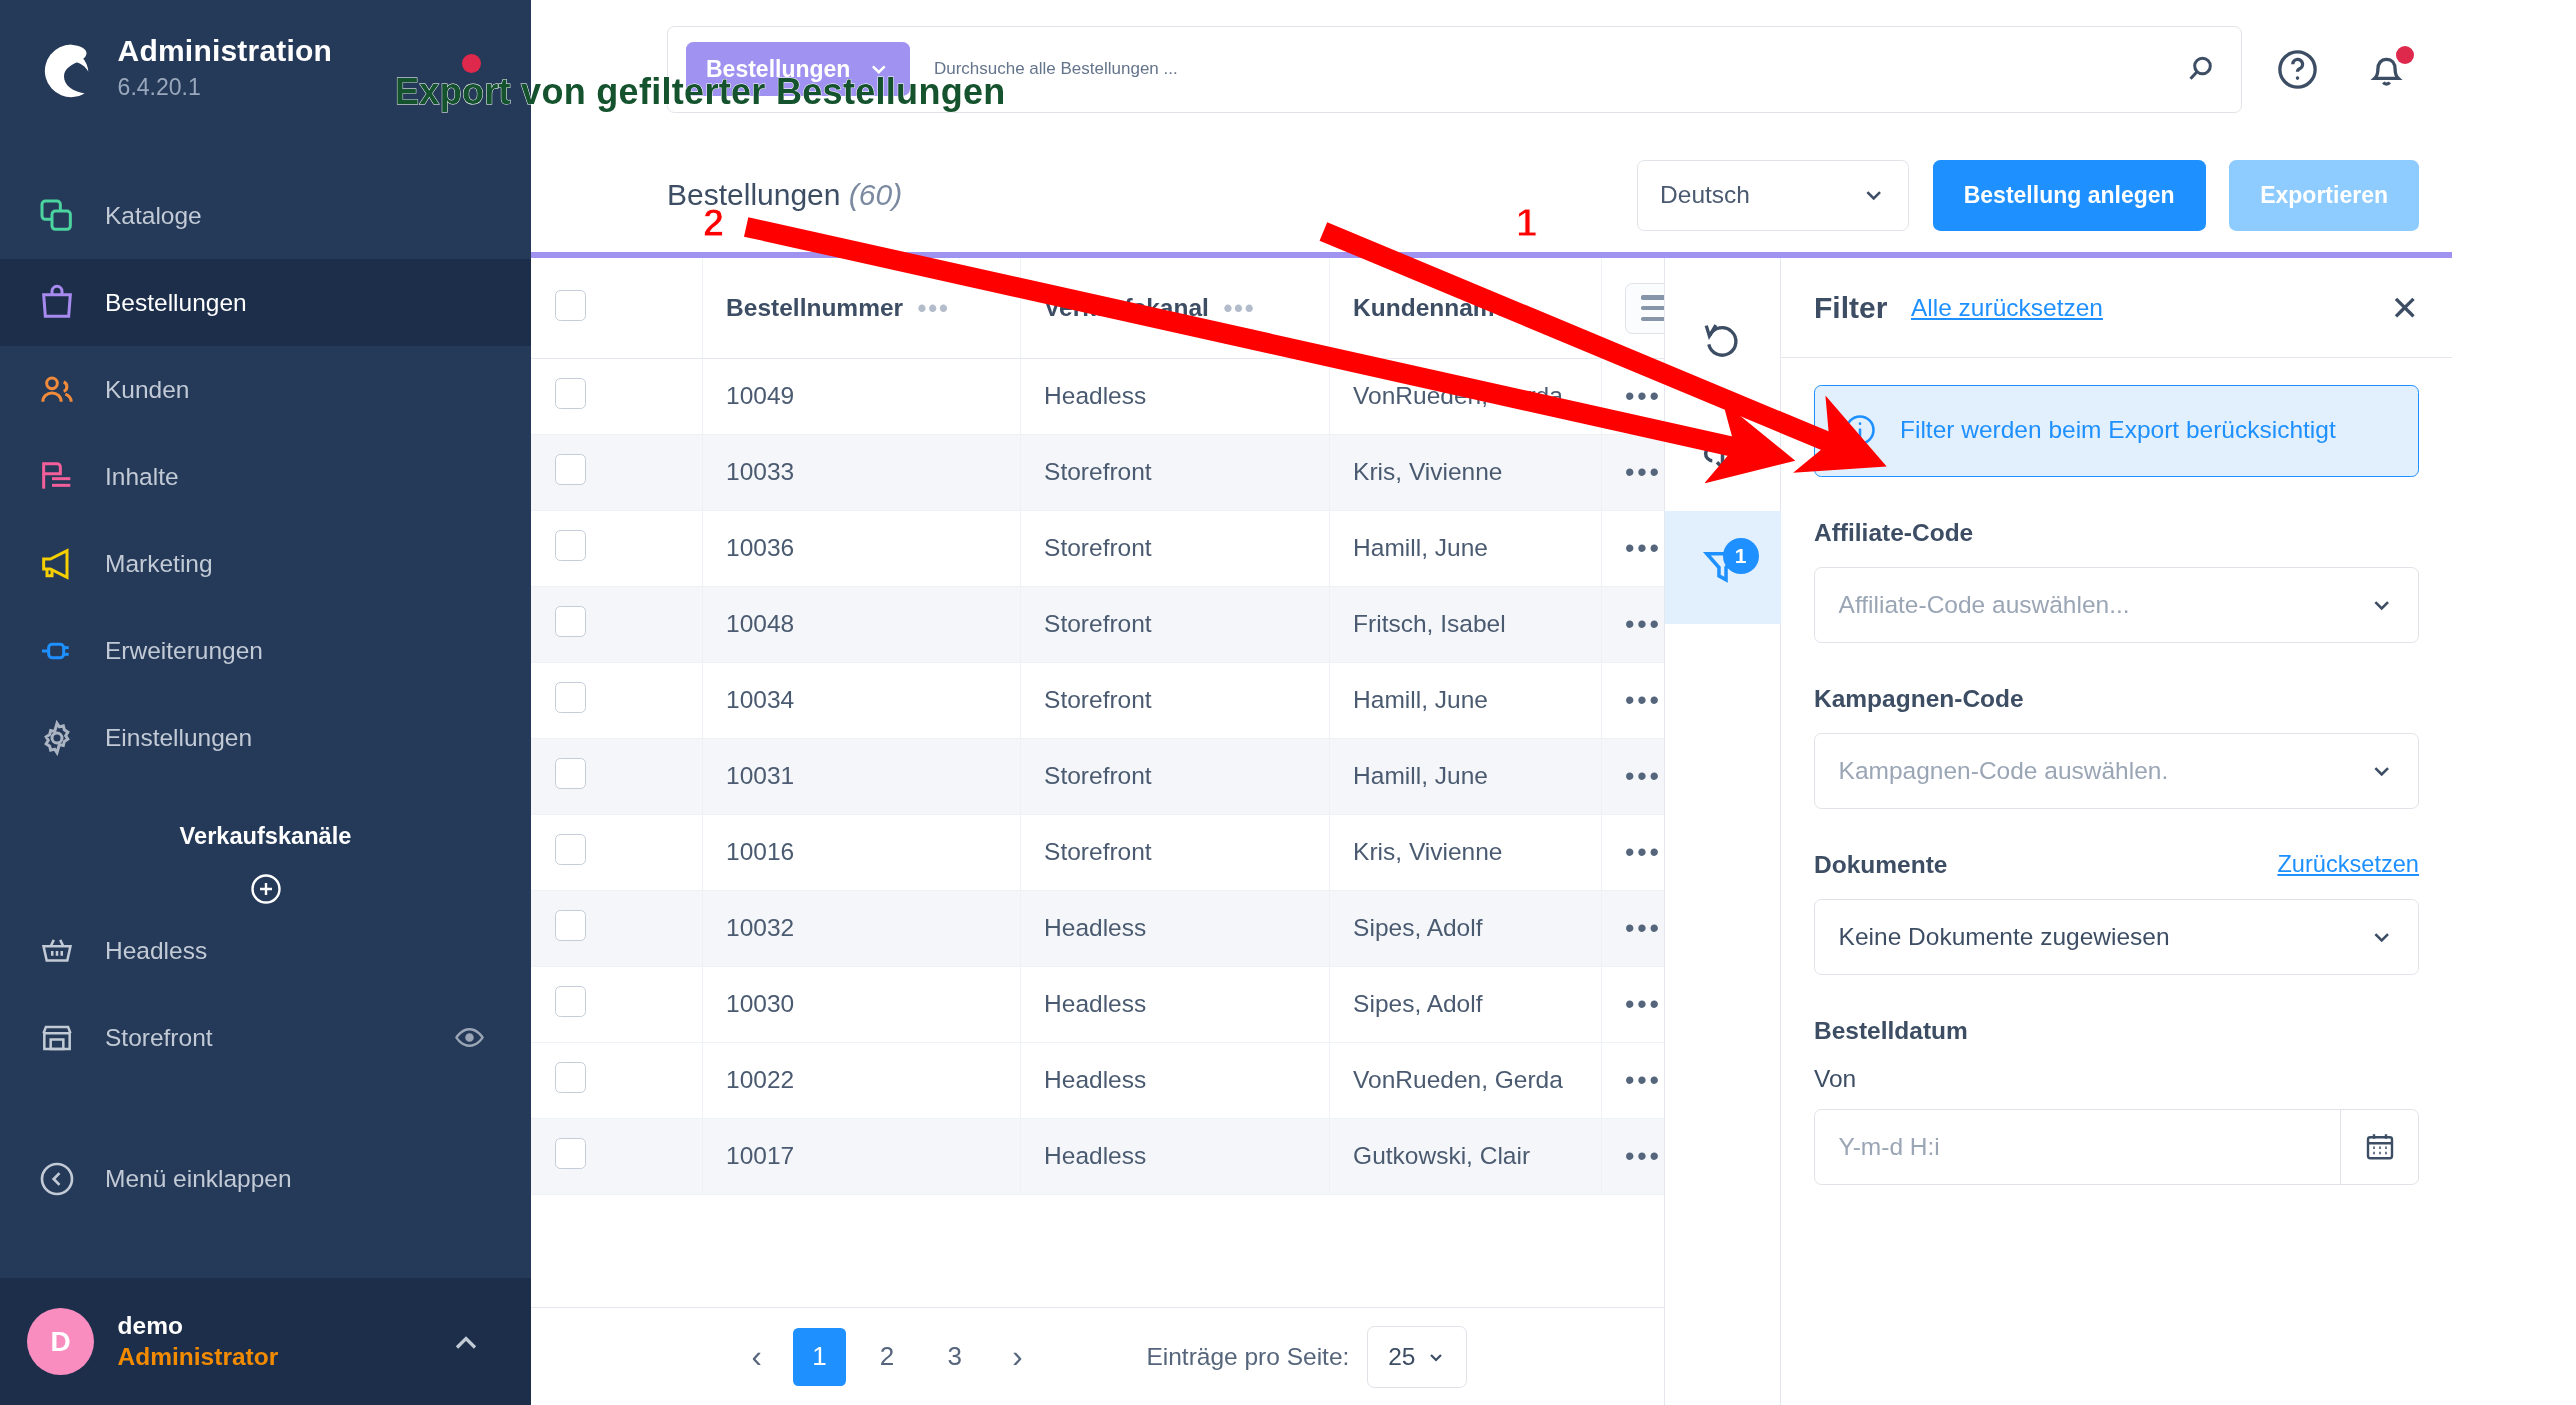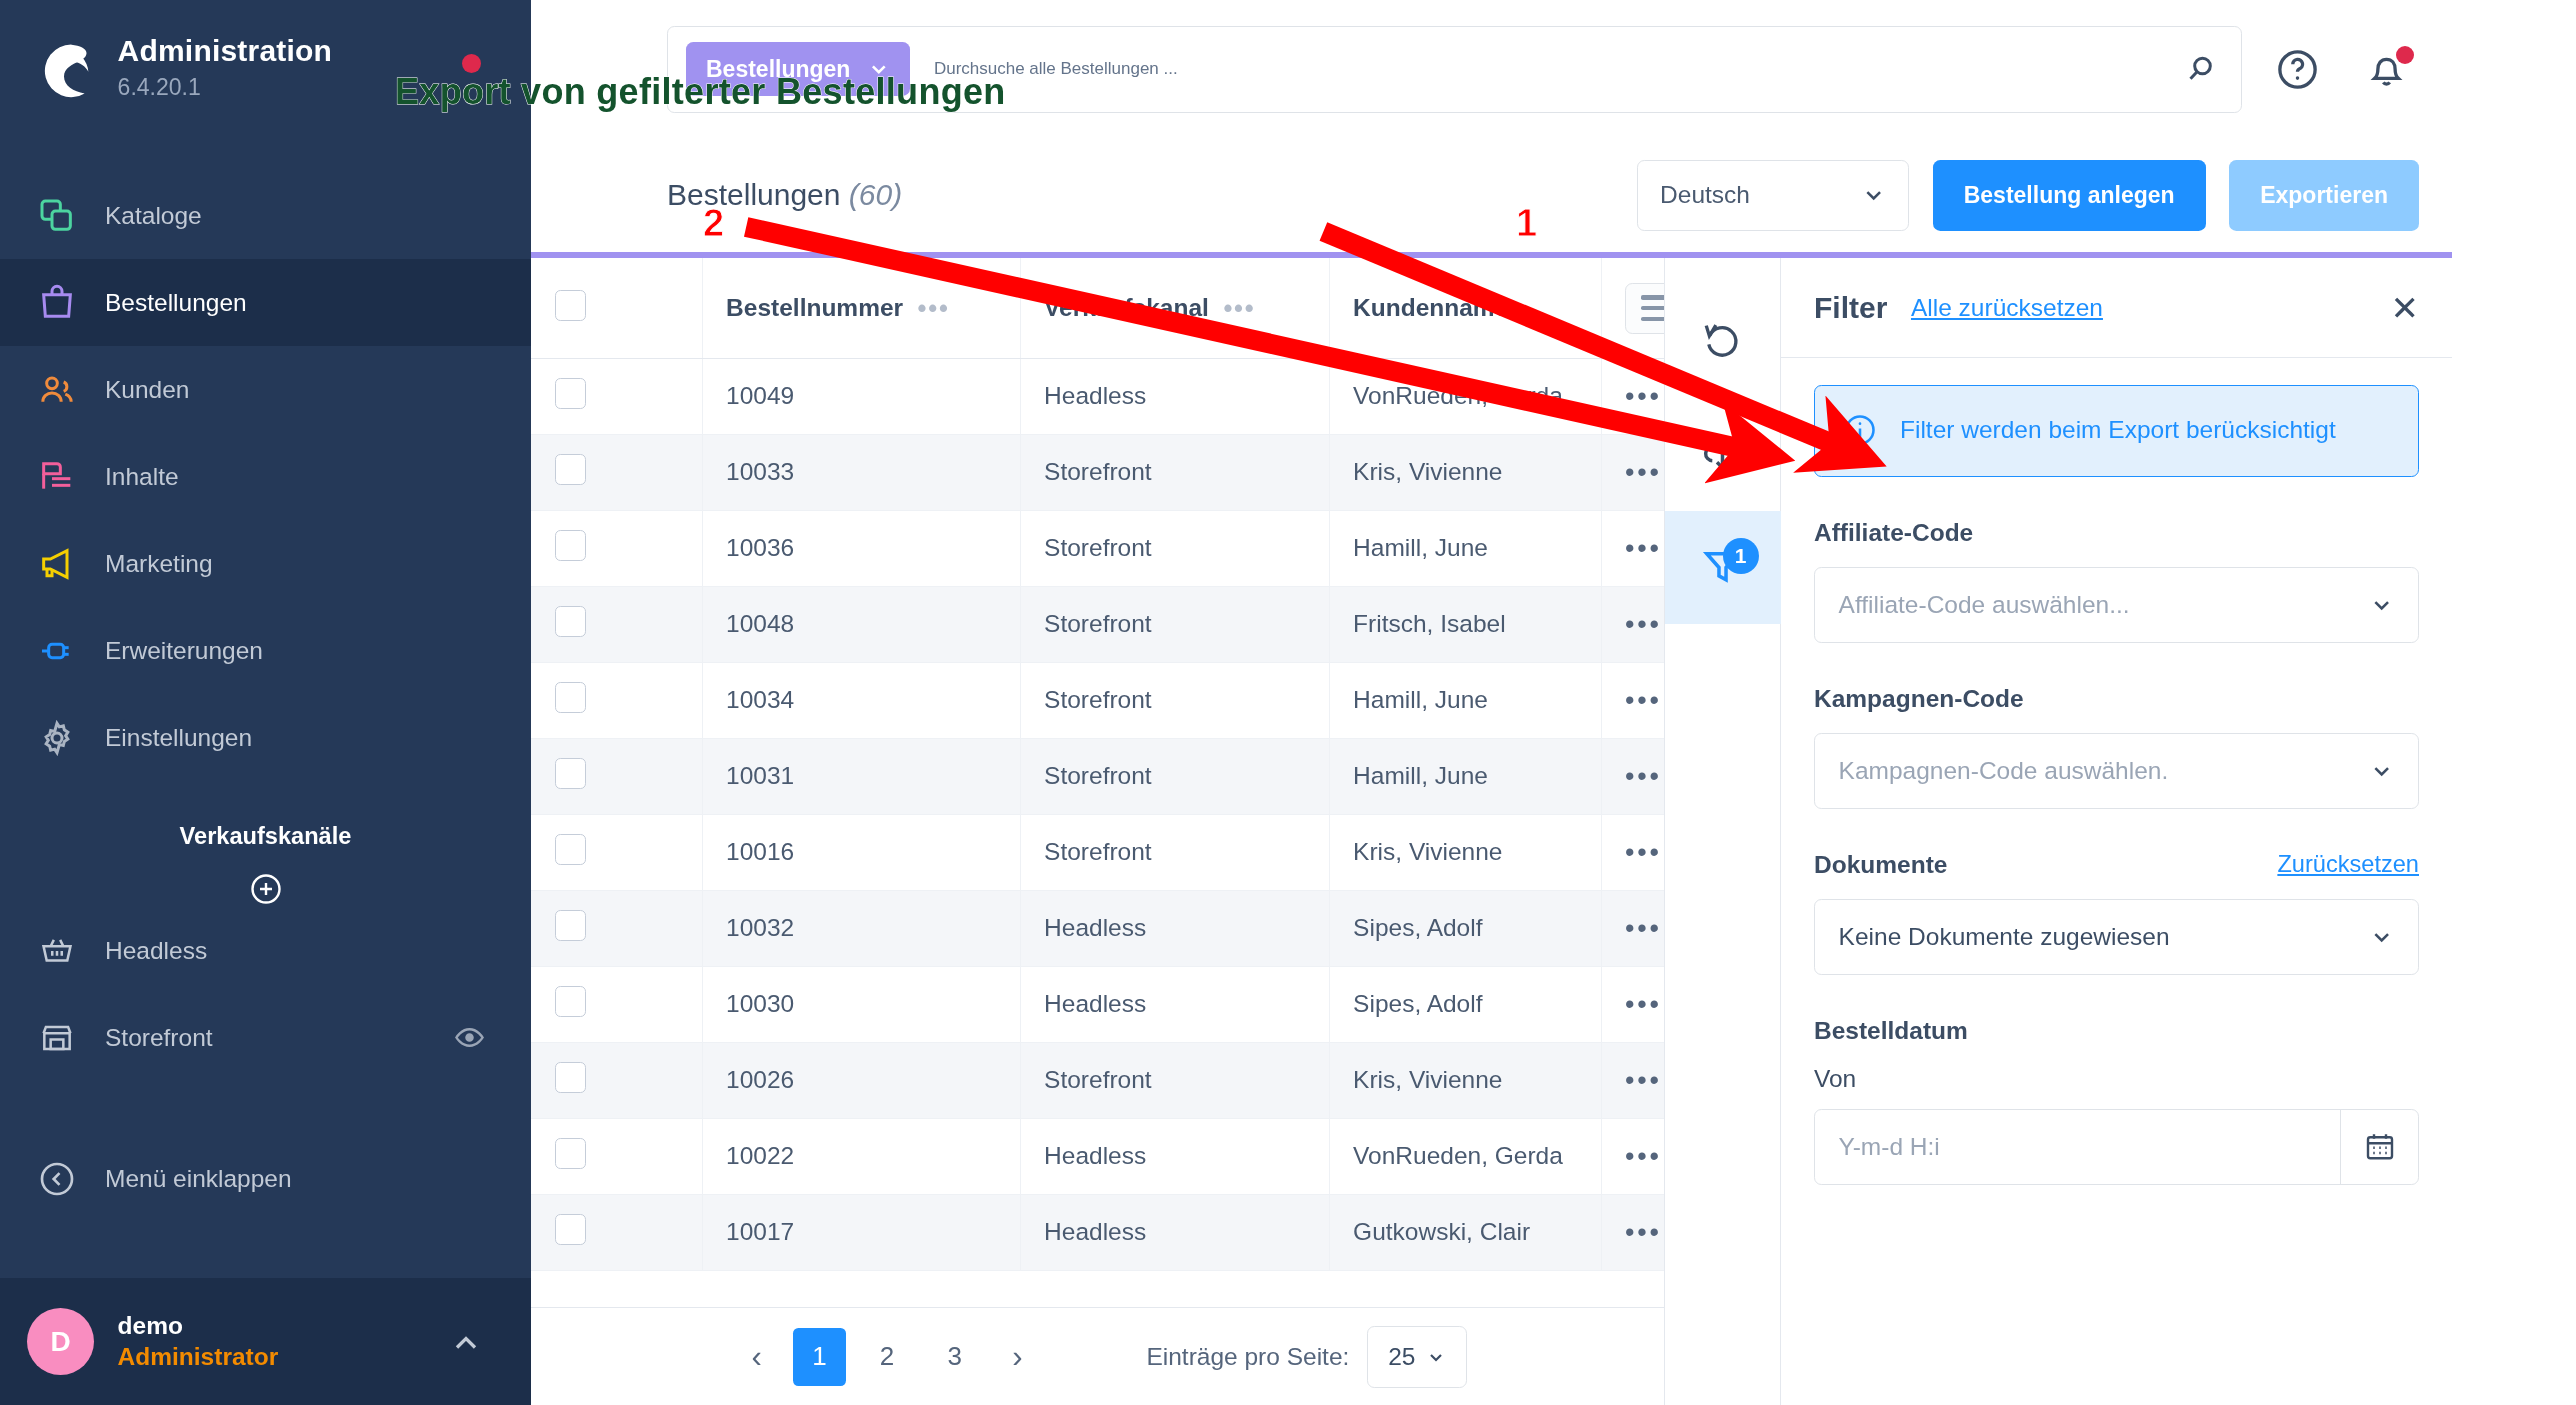--- a/index.html
+++ b/index.html
@@ -565,27 +565,20 @@
                 <td class="c-cust">Sipes, Adolf</td>
                 <td class="c-act"><span class="cell-dots">•••</span></td>
               </tr>
               <tr>
                 <td class="c-check"><span class="chk"></span></td>
                 <td class="c-num">10030</td>
                 <td class="c-chan">Headless</td>
                 <td class="c-cust">Sipes, Adolf</td>
                 <td class="c-act"><span class="cell-dots">•••</span></td>
               </tr>
-              <tr class="alt">
-                <td class="c-check"><span class="chk"></span></td>
-                <td class="c-num">10026</td>
-                <td class="c-chan">Storefront</td>
-                <td class="c-cust">Kris, Vivienne</td>
-                <td class="c-act"><span class="cell-dots">•••</span></td>
-              </tr>
               <tr>
                 <td class="c-check"><span class="chk"></span></td>
                 <td class="c-num">10022</td>
                 <td class="c-chan">Headless</td>
                 <td class="c-cust">VonRueden, Gerda</td>
                 <td class="c-act"><span class="cell-dots">•••</span></td>
               </tr>
               <tr class="alt">
                 <td class="c-check"><span class="chk"></span></td>
                 <td class="c-num">10017</td>

